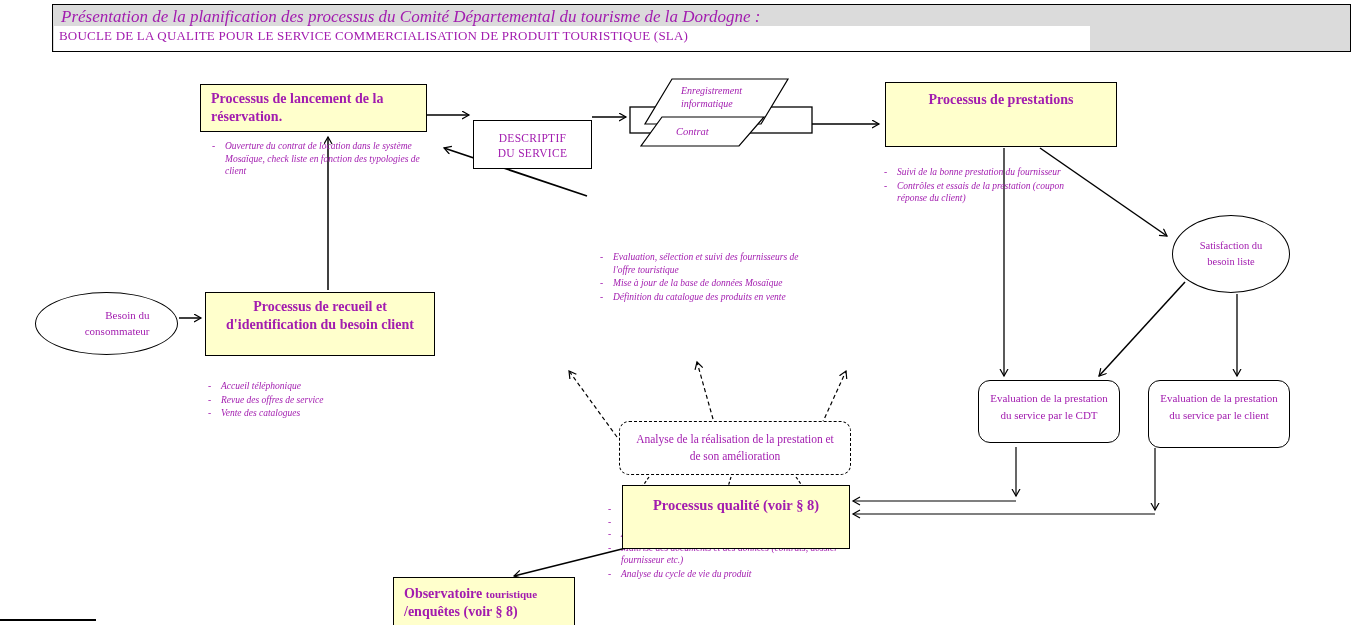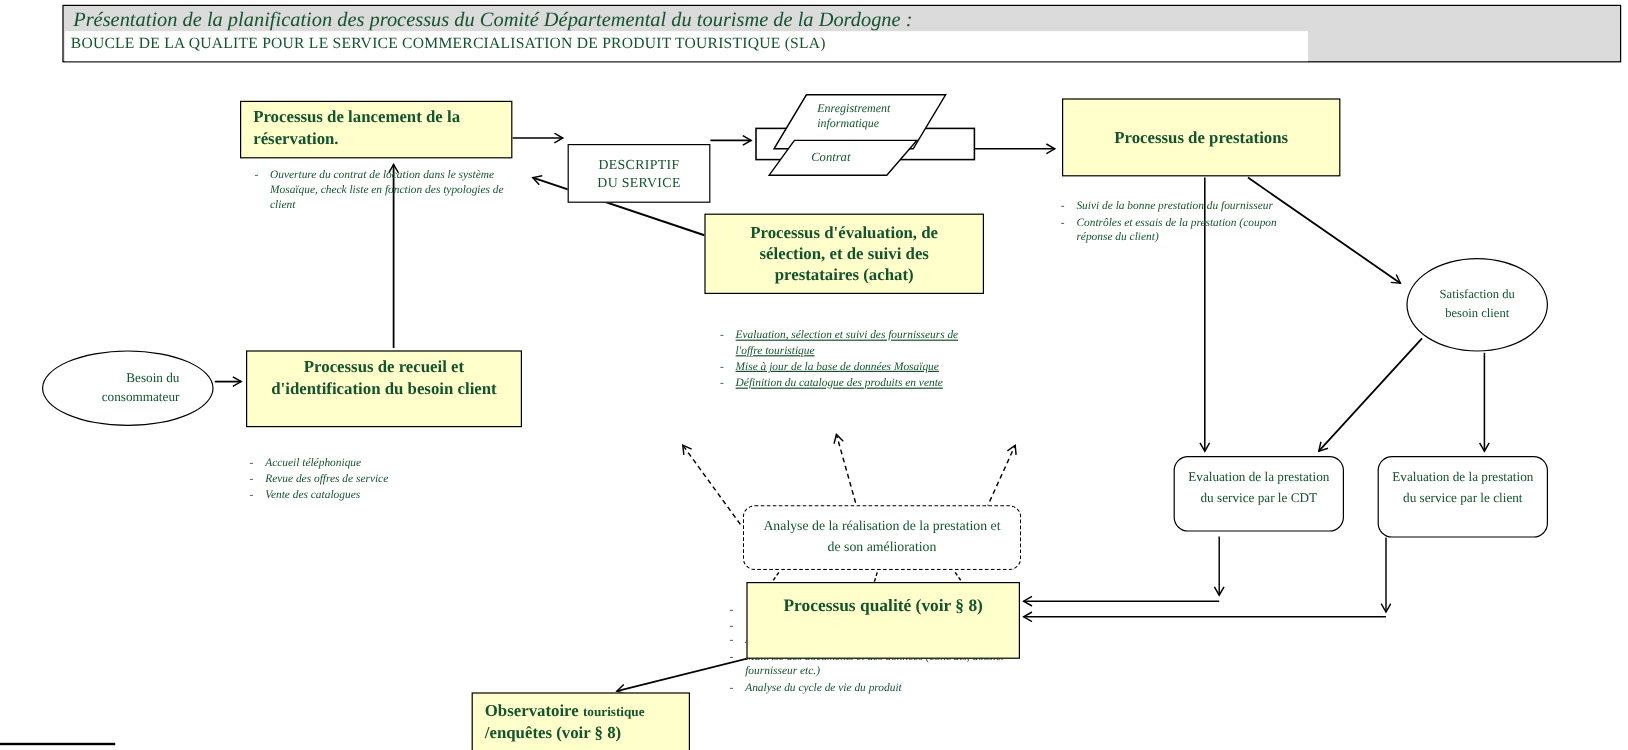--- a/index.html
+++ b/index.html
@@ -1,18 +1,18 @@
 <!DOCTYPE html>
 <html><head>
 <meta charset="utf-8">
 <style>
   html,body{margin:0;padding:0;background:#fff;}
   .canvas{
     position:relative;width:1357px;height:625px;background:#ffffff;overflow:hidden;
-    font-family:"Liberation Serif", serif;color:#14532d;
+    font-family:"Liberation Serif", serif;color:#a21caf;
   }
   .abs{position:absolute;}
   svg.connectors{position:absolute;left:0;top:0;z-index:1;}
   .node{
     position:absolute;z-index:2;border:1.6px solid #000;background:#ffffcc;
     font-weight:bold;box-sizing:border-box;font-size:14px;line-height:1.25;
   }
   .node.white{background:#fff;font-weight:normal;}
   .node.center{text-align:center;}
   .ellipse{
@@ -87,32 +87,31 @@
   <div class="node" style="left:200px;top:84px;width:227px;height:48px;padding:5px 10px;">Processus de lancement de la réservation.</div>
 
   <div class="node white center" style="left:473px;top:93px;width:119px;height:49px;padding-top:10px;font-size:11.5px;letter-spacing:.3px;line-height:1.3;margin-top:27px;">
     <div>DESCRIPTIF</div>
     <div>DU SERVICE</div>
   </div>
 
   <div class="doclabel" style="left:681px;top:85px;width:92px;font-size:10px;">Enregistrement informatique</div>
   <div class="doclabel" style="left:676px;top:125px;width:70px;font-size:10.5px;">Contrat</div>
 
-  <div class="node center" style="left:885px;top:82px;width:232px;height:65px;padding-top:24px;text-align:center;">Processus de prestations</div>
+  <div class="node center" style="left:885px;top:82px;width:232px;height:65px;padding-top:8px;text-align:center;">Processus de prestations</div>
 
-  <div class="node center" style="left:587px;top:178px;width:233px;height:67px;padding:7px 16px;">Processus d'évaluation, de sélection, et de suivi des prestataires (achat)</div>
 
   <div class="node center" style="left:205px;top:292px;width:230px;height:64px;padding:5px 12px;">Processus de recueil et d'identification du besoin client</div>
 
   <div class="ellipse" style="left:35px;top:292px;width:143px;height:63px;font-size:11px;line-height:1.4;text-align:right;">
     <div style="width:86px;">Besoin du consommateur</div>
   </div>
 
   <div class="ellipse" style="left:1172px;top:215px;width:118px;height:78px;font-size:10.5px;line-height:1.5;">
-    <div style="width:78px;">Satisfaction du besoin client</div>
+    <div style="width:78px;">Satisfaction du besoin liste</div>
   </div>
 
   <div class="node white center rounded" style="left:978px;top:380px;width:142px;height:63px;padding-top:9px;font-size:11px;line-height:1.5;">
     <div style="width:120px;margin:0 auto;">Evaluation de la prestation du service par le CDT</div>
   </div>
 
   <div class="node white center rounded" style="left:1148px;top:380px;width:142px;height:68px;padding-top:9px;font-size:11px;line-height:1.5;">
     <div style="width:120px;margin:0 auto;">Evaluation de la prestation du service par le client</div>
   </div>
 
@@ -133,21 +132,21 @@
   <div class="notes" style="left:212px;top:140px;width:212px;">
     <div class="note-item"><span>Ouverture du contrat de location dans le système Mosaïque, check liste en fonction des typologies de client</span></div>
   </div>
 
   <div class="notes" style="left:208px;top:380px;width:200px;">
     <div class="note-item"><span>Accueil téléphonique</span></div>
     <div class="note-item"><span>Revue des offres de service</span></div>
     <div class="note-item"><span>Vente des catalogues</span></div>
   </div>
 
-  <div class="notes" style="left:600px;top:274px;width:212px;text-decoration:underline;">
+  <div class="notes" style="left:600px;top:251px;width:212px;">
     <div class="note-item"><span>Evaluation, sélection et suivi des fournisseurs de l'offre touristique</span></div>
     <div class="note-item"><span>Mise à jour de la base de données Mosaïque</span></div>
     <div class="note-item"><span>Définition du catalogue des produits en vente</span></div>
   </div>
 
   <div class="notes" style="left:884px;top:166px;width:196px;">
     <div class="note-item"><span>Suivi de la bonne prestation du fournisseur</span></div>
     <div class="note-item"><span>Contrôles et essais de la prestation (coupon réponse du client)</span></div>
   </div>
 

